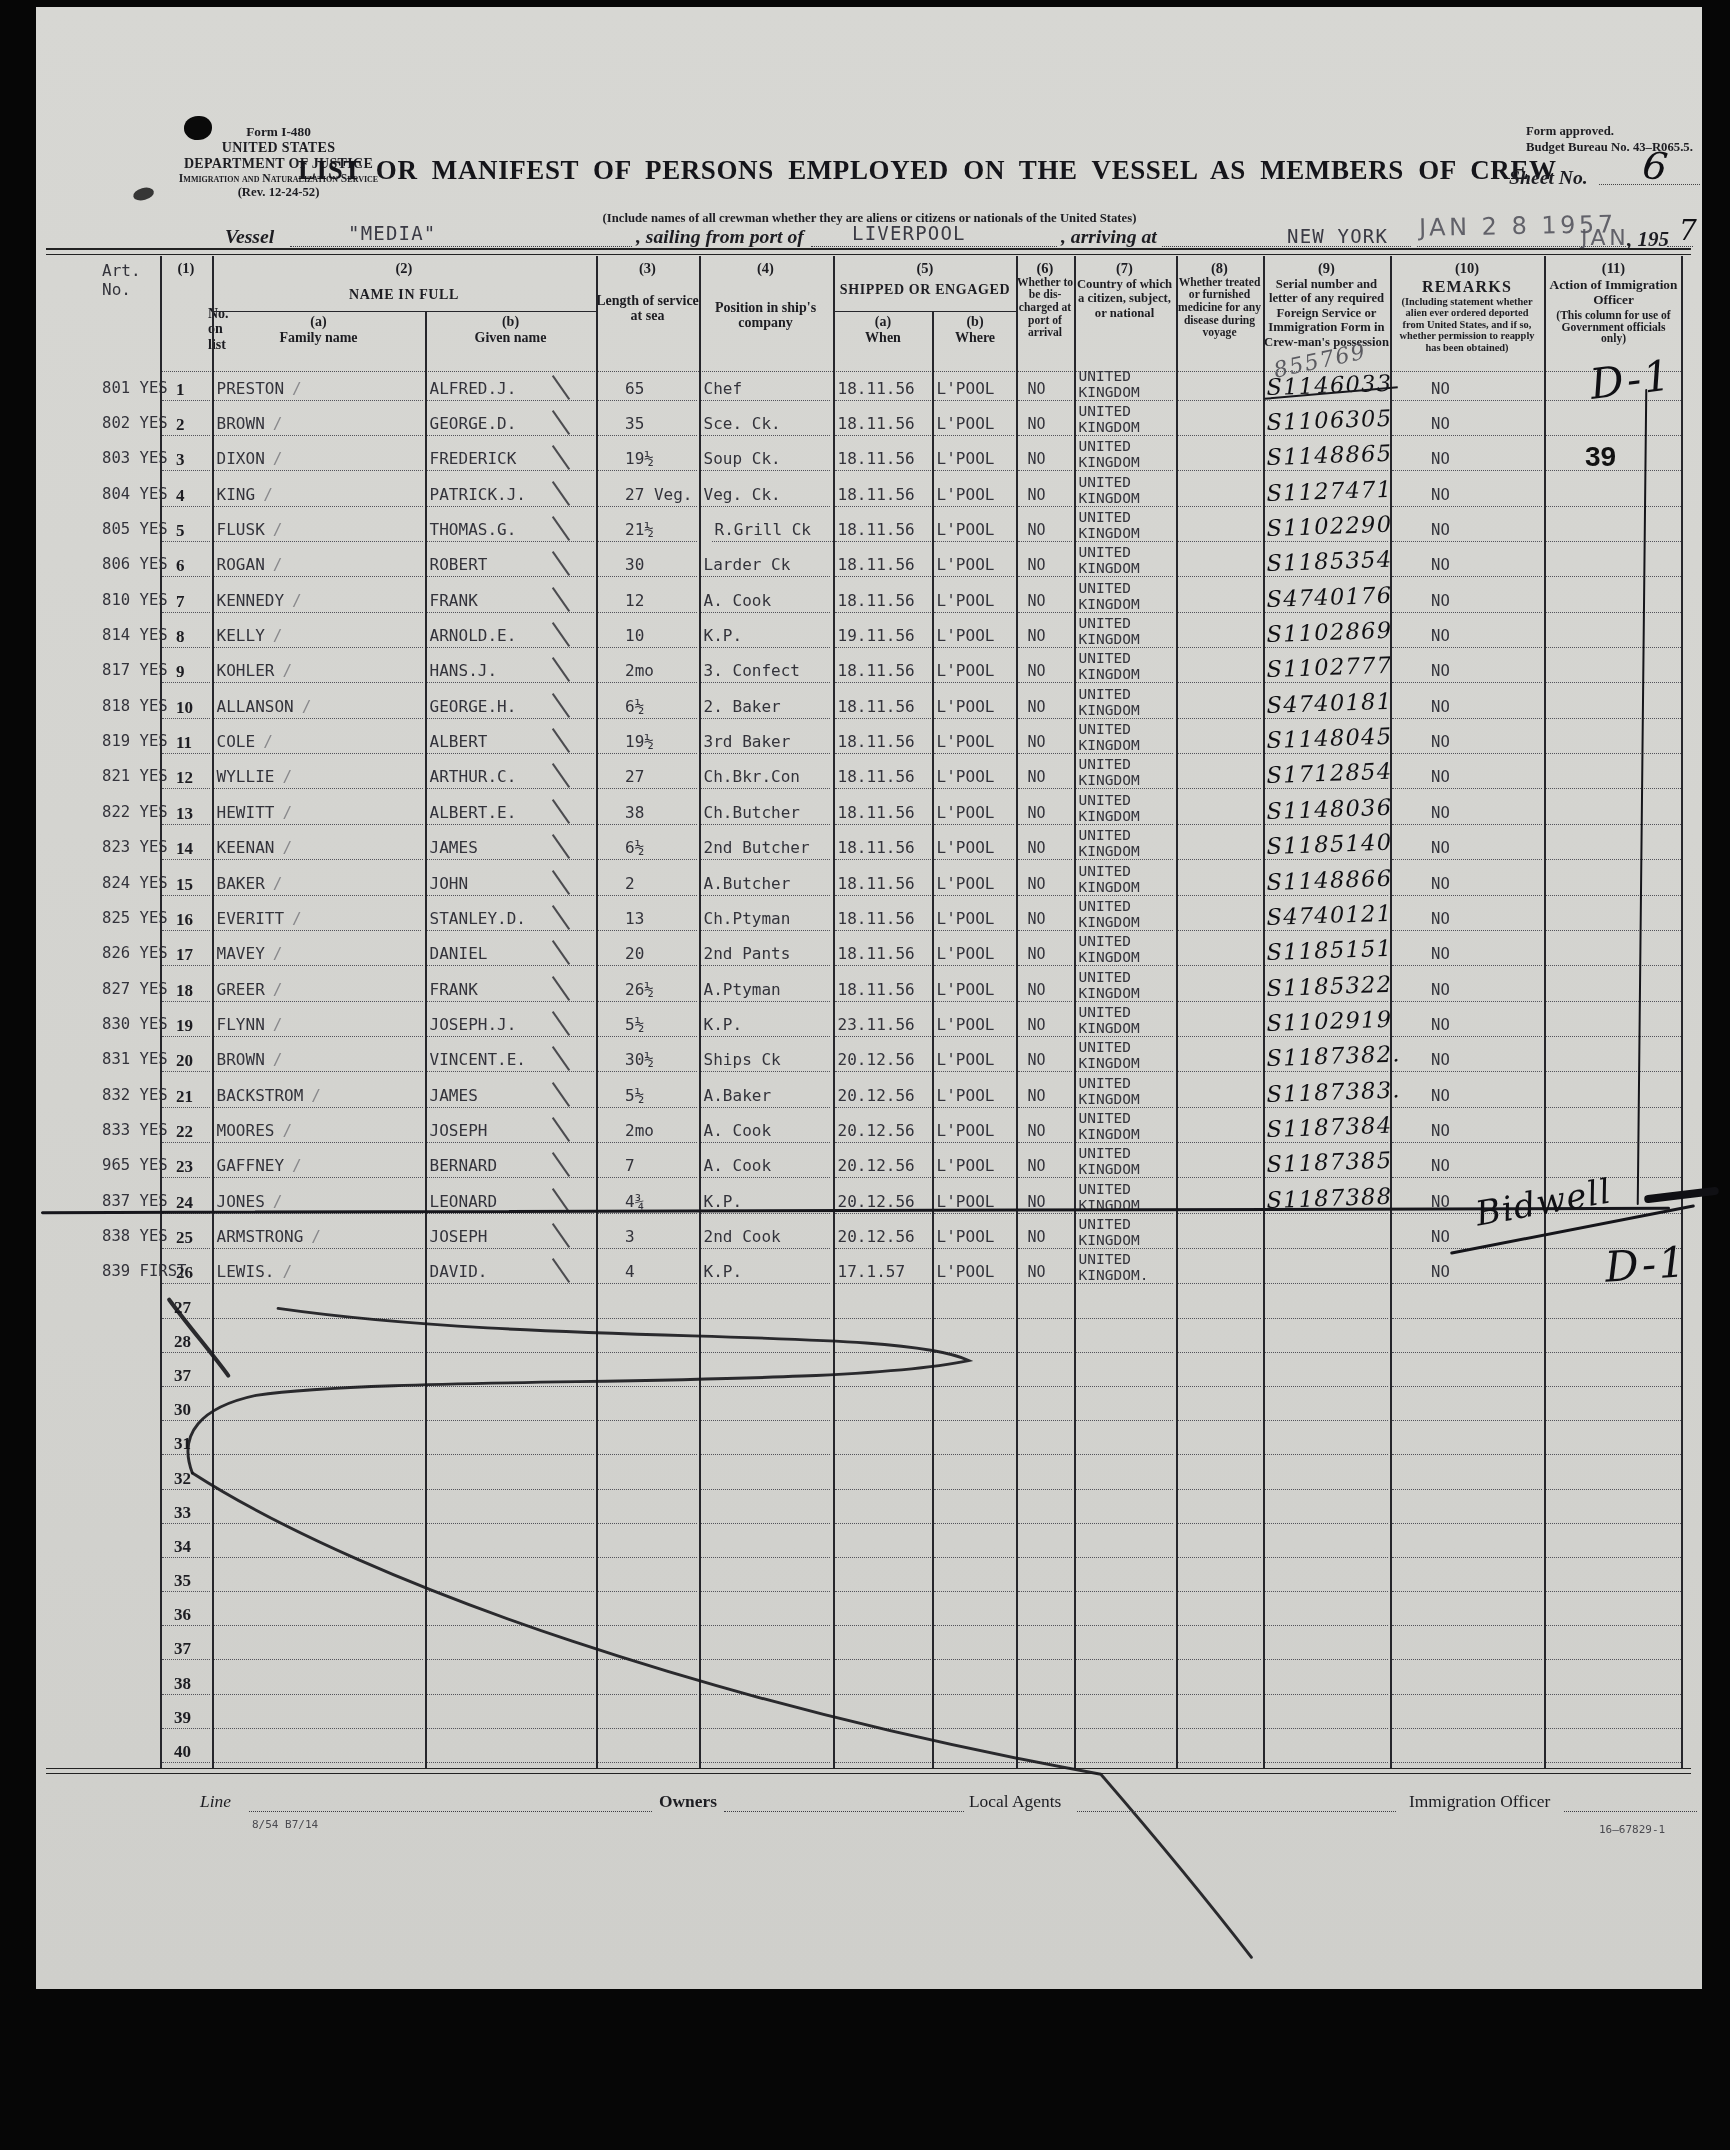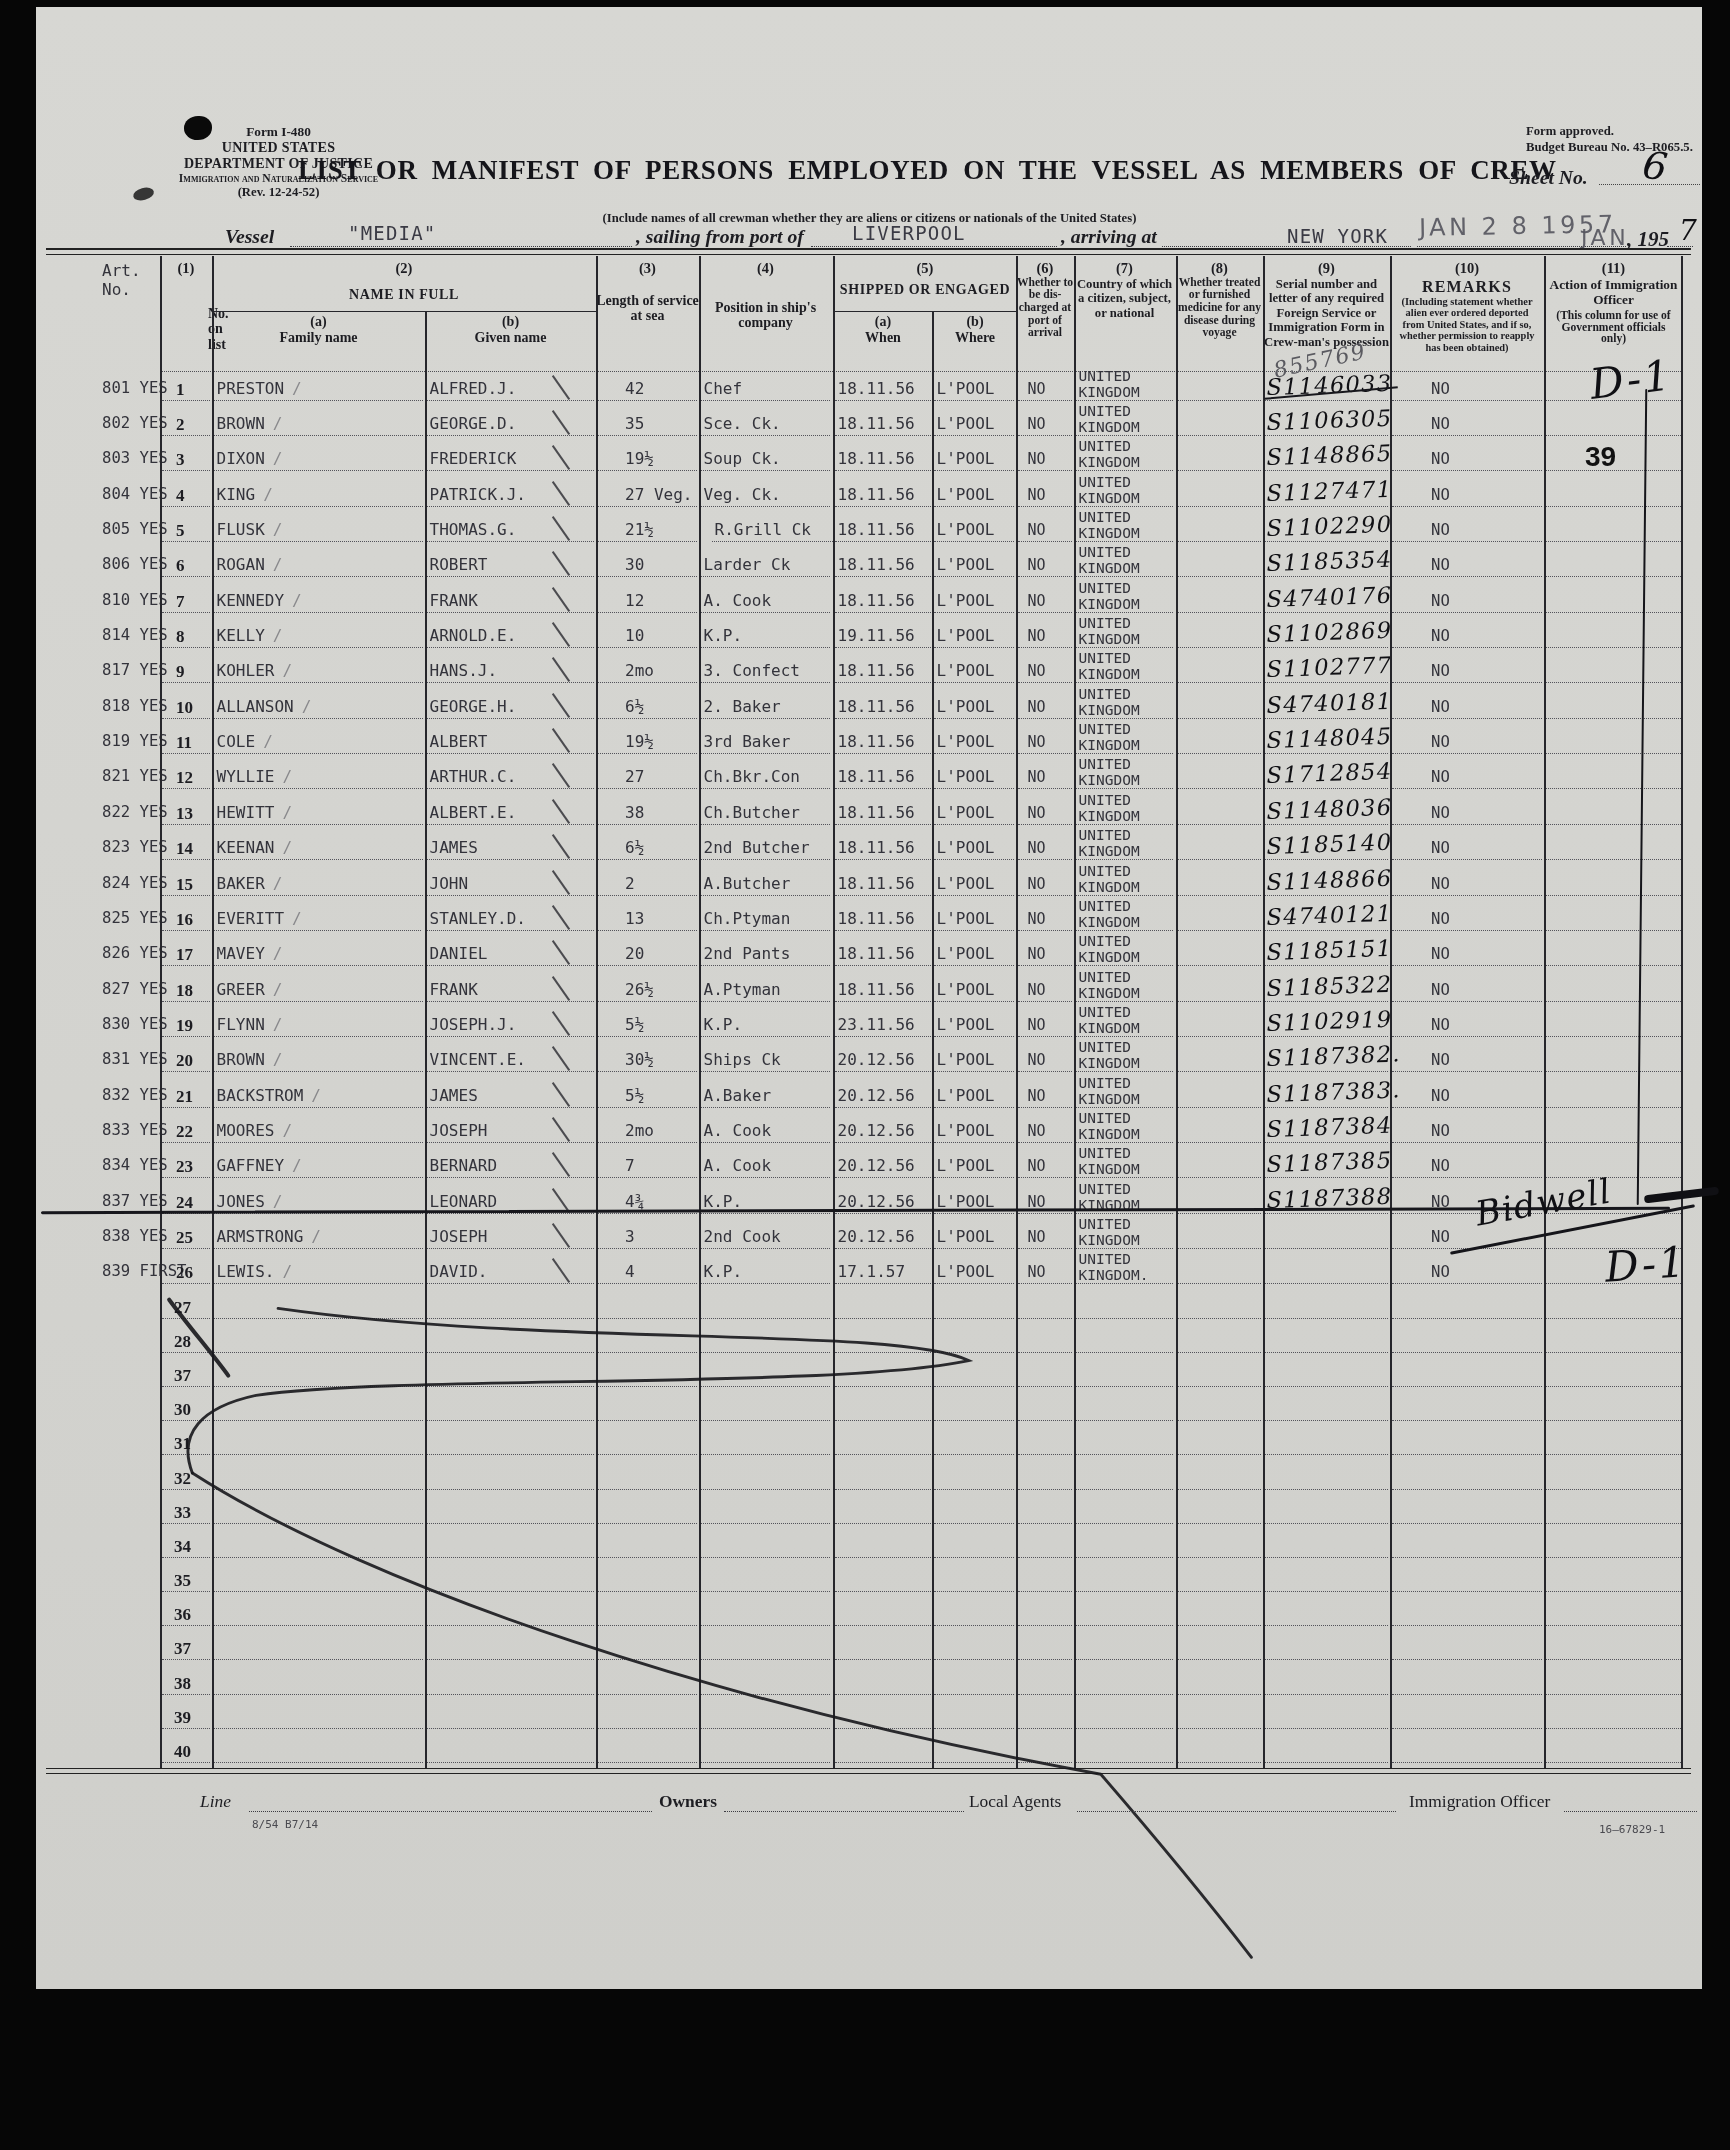--- a/index.html
+++ b/index.html
@@ -213,21 +213,21 @@
         <div class="cell" style="left: 52px; width: 213px;">
           <div class="dot"></div>
           <div class="ct" style="left: 4.6px; font-size: 16px;">PRESTON<div class="famtick" style="display: inline;">/</div></div>
         </div>
         <div class="cell" style="left: 265px; width: 171px;">
           <div class="dot"></div>
           <div class="ct" style="left: 4.6px; font-size: 16px;">ALFRED.J.</div>
         </div>
         <div class="cell" style="left: 436px; width: 103px;">
           <div class="dot"></div>
-          <div class="ct" style="left: 29px; font-size: 16px;">42</div>
+          <div class="ct" style="left: 29px; font-size: 16px;">65</div>
         </div>
         <div class="cell" style="left: 539px; width: 133px;">
           <div class="dot"></div>
           <div class="ct" style="left: 4.6px; font-size: 16px;">Chef</div>
         </div>
         <div class="cell" style="left: 673px; width: 100px;">
           <div class="dot"></div>
           <div class="ct" style="left: 4.6px; font-size: 16px;">18.11.56</div>
         </div>
         <div class="cell" style="left: 772px; width: 84px;">
@@ -1408,21 +1408,21 @@
         <div class="cell" style="left: 1230px; width: 154px;">
           <div class="dot"></div>
           <div class="ct" style="left: 41px; font-size: 15.6px;">NO</div>
         </div>
         <div class="cell" style="left: 1384px; width: 139px;">
           <div class="dot"></div>
         </div>
         <div class="tick"></div>
       </div>
       <div class="row" style="top: 892px; height: 35px;">
-        <div class="ct" style="left: -58px; bottom: 9.3px; font-size: 15.6px;">834 YES</div>
+        <div class="ct" style="left: -58px; bottom: 9.3px; font-size: 15.6px;">965 YES</div>
         <div class="cell" style="left: 0px; width: 52px;">
           <div class="dot"></div>
           <div class="ct printnum" style="left: 16px; bottom: 5.8px;">23</div>
         </div>
         <div class="cell" style="left: 52px; width: 213px;">
           <div class="dot"></div>
           <div class="ct" style="left: 4.6px; font-size: 16px;">GAFFNEY<div class="famtick" style="display: inline;">/</div></div>
         </div>
         <div class="cell" style="left: 265px; width: 171px;">
           <div class="dot"></div>

